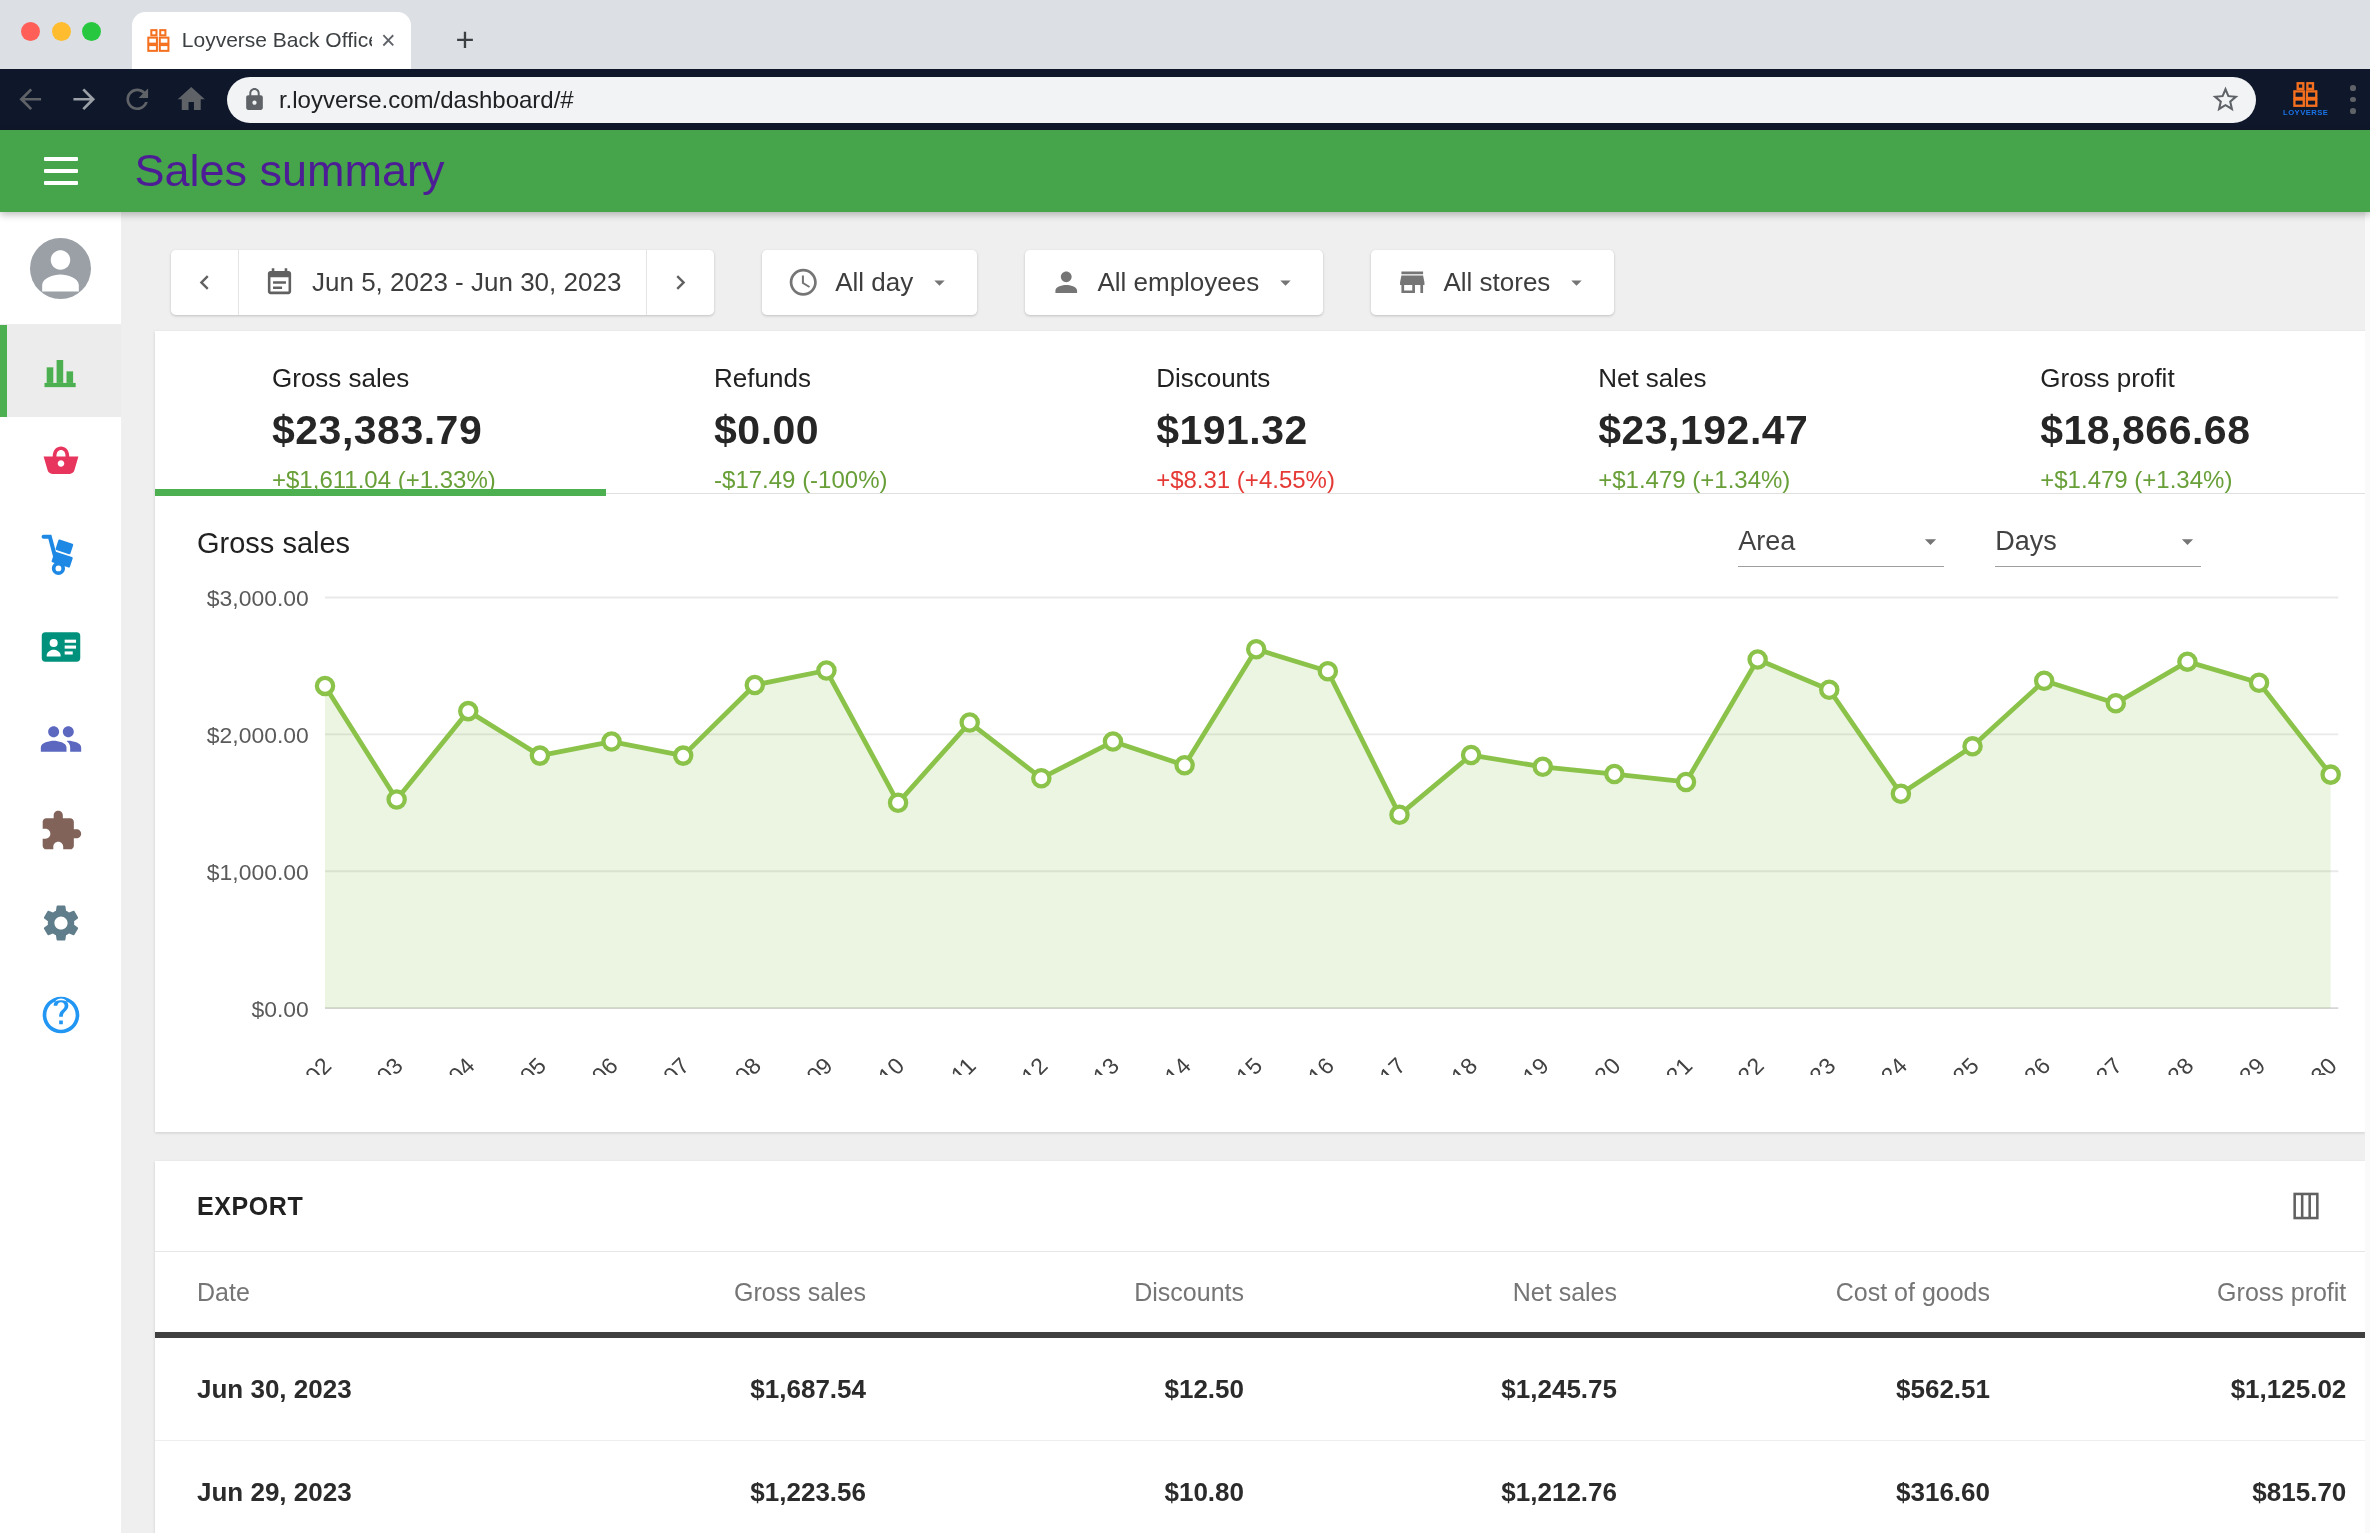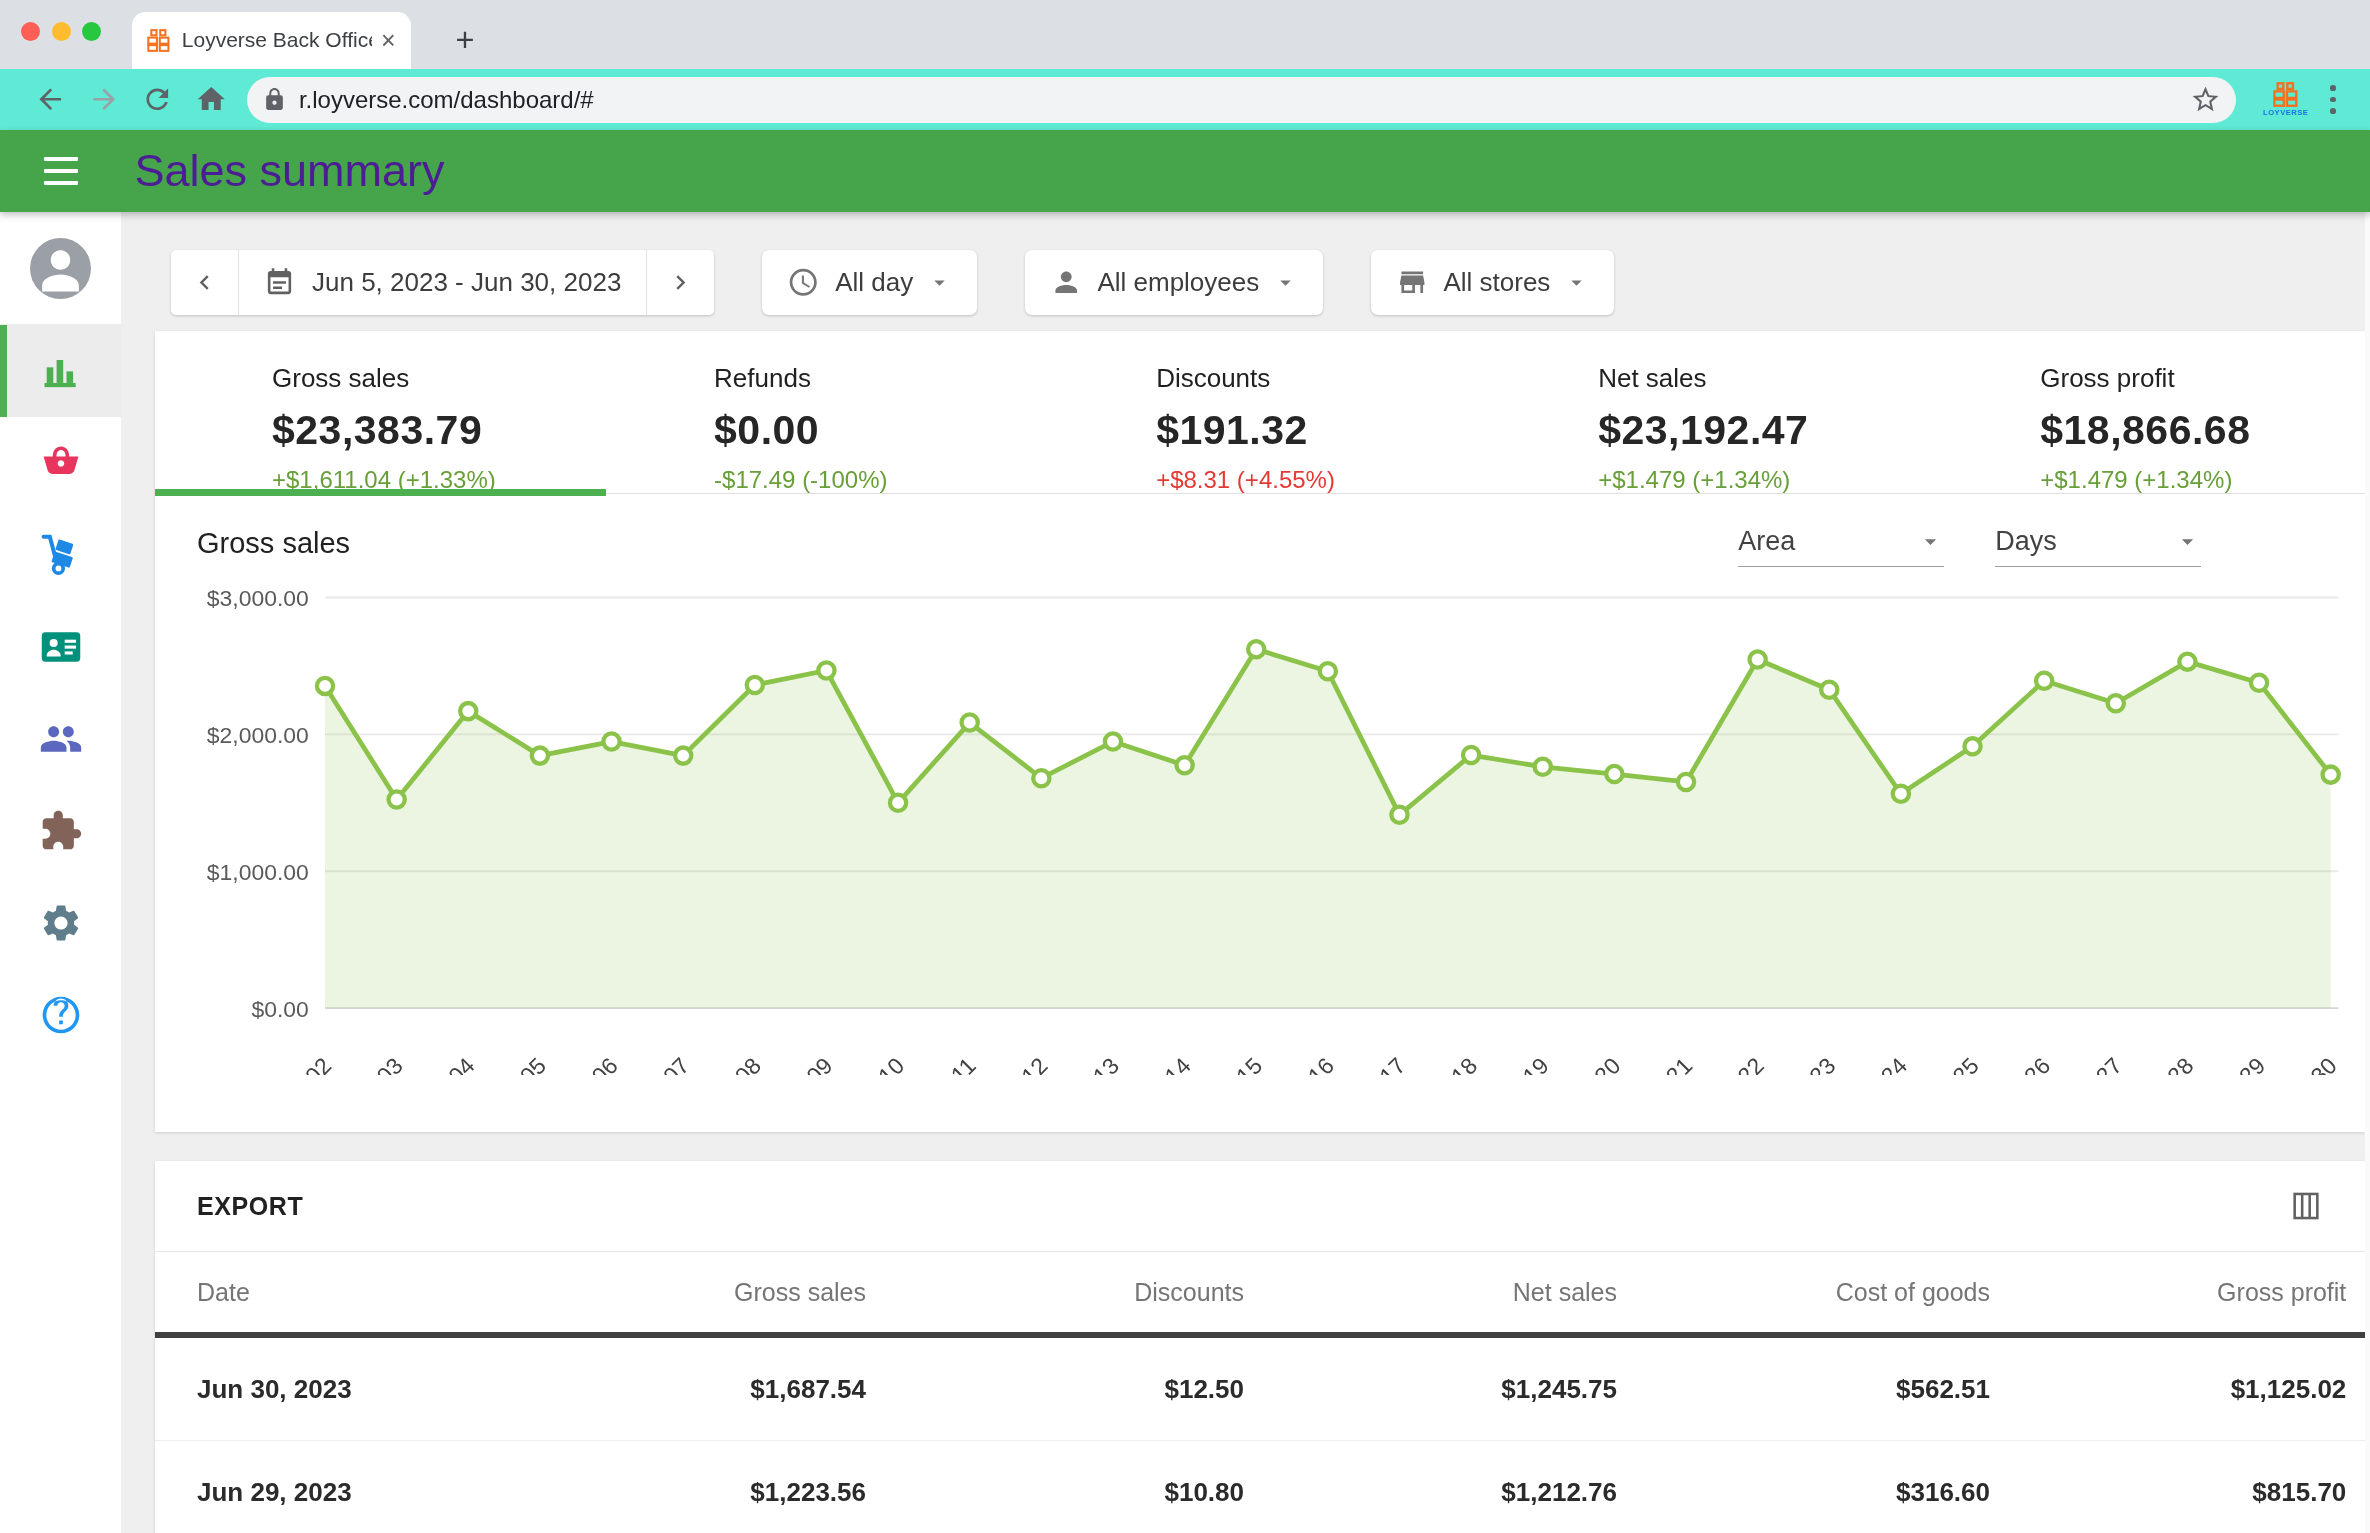--- a/index.html
+++ b/index.html
@@ -11,21 +11,21 @@
   .tabstrip { position:relative; height:69px; background:#dce0e5; }
   .traffic { position:absolute; top:22px; left:21px; display:flex; gap:11.5px; }
   .traffic span { width:19px; height:19px; border-radius:50%; display:block; }
   .t-red{background:#ff5f57;} .t-yellow{background:#febc2e;} .t-green{background:#27c840;}
   .tab { position:absolute; left:132px; top:11.5px; width:279px; height:57px; background:#fff;
          border-radius:13.4px 13.4px 0 0; display:flex; align-items:center; padding:0 15.3px; }
   .tab-title { font-size:21px; color:#3c4043; white-space:nowrap; overflow:hidden; flex:1; margin-left:11.5px; }
   .tab-close { font-size:25px; color:#5f6368; margin-left:9.6px; cursor:default; }
   .newtab { position:absolute; left:442px; top:17px; width:46px; height:46px; font-size:32.5px; color:#3c4043;
             display:flex; align-items:center; justify-content:center; }
-  .toolbar { position:relative; height:61px; background:#5eead4; display:flex; align-items:center; padding:0 24px; }
+  .toolbar { position:relative; height:61px; background:#0f172a; display:flex; align-items:center; padding:0 4px; }
   .nav-ic { width:42px; height:42px; display:flex; align-items:center; justify-content:center; margin:0 5.7px; }
   .nav-ic svg { width:32.5px; height:32.5px; }
   .urlpill { flex:1; height:46px; background:#f1f3f4; border-radius:25px; margin:0 17px 0 9.6px;
              display:flex; align-items:center; padding:0 15.3px; }
   .urlpill .url { font-size:24px; color:#202124; margin-left:11.5px; flex:1; }
   .ext-badge { width:50px; display:flex; flex-direction:column; align-items:center; margin:0 7.6px; }
   .ext-label { font-size:7.6px; color:#1a73e8; font-weight:bold; letter-spacing:0.5px; margin-top:1px; }
   .dots { display:flex; flex-direction:column; gap:5.7px; margin:0 11.5px; }
   .dots i { width:5.7px; height:5.7px; border-radius:50%; background:#5f6368; display:block; }
 
@@ -51,21 +51,21 @@
   
   .filters { position:absolute; top:38px; left:50px; display:flex; }
   .chip { background:#fff; border-radius:4.8px; box-shadow:0 1px 2.9px rgba(0,0,0,0.2); height:65px;
           display:flex; align-items:center; font-size:26px; color:#3d3d3d; }
   .datechip { margin-right:48px; }
   .datechip .seg { display:flex; align-items:center; height:100%; padding:0 19px; }
   .datechip .seg.mid { border-left:1px solid #e4e4e4; border-right:1px solid #e4e4e4; padding:0 25px; }
   .datechip svg.cal { width:31px; height:31px; margin-right:17px; }
   .chip .ficon { width:32.5px; height:32.5px; margin-right:15.3px; }
   .chip .caret { width:25px; height:25px; margin-left:13.4px; }
-  .plainchip { padding:0 25px; margin-right:48px;border-radius:7px; }
+  .plainchip { padding:0 25px; margin-right:48px; }
 
   
   .card { position:absolute; left:34px; right:5.7px; background:#fff; box-shadow:0 1px 2.9px rgba(0,0,0,0.14); }
   .chart-card { top:119px; height:801px; }
   .export-card { top:949px; height:401px; }
 
   
   .stats { display:flex; height:163px; border-bottom:1px solid #e0e0e0; position:relative; }
   .stat { width:20%; padding:32px 9.6px 0 117px; position:relative; }
   .stat-label { font-size:26px; color:#212121; }

